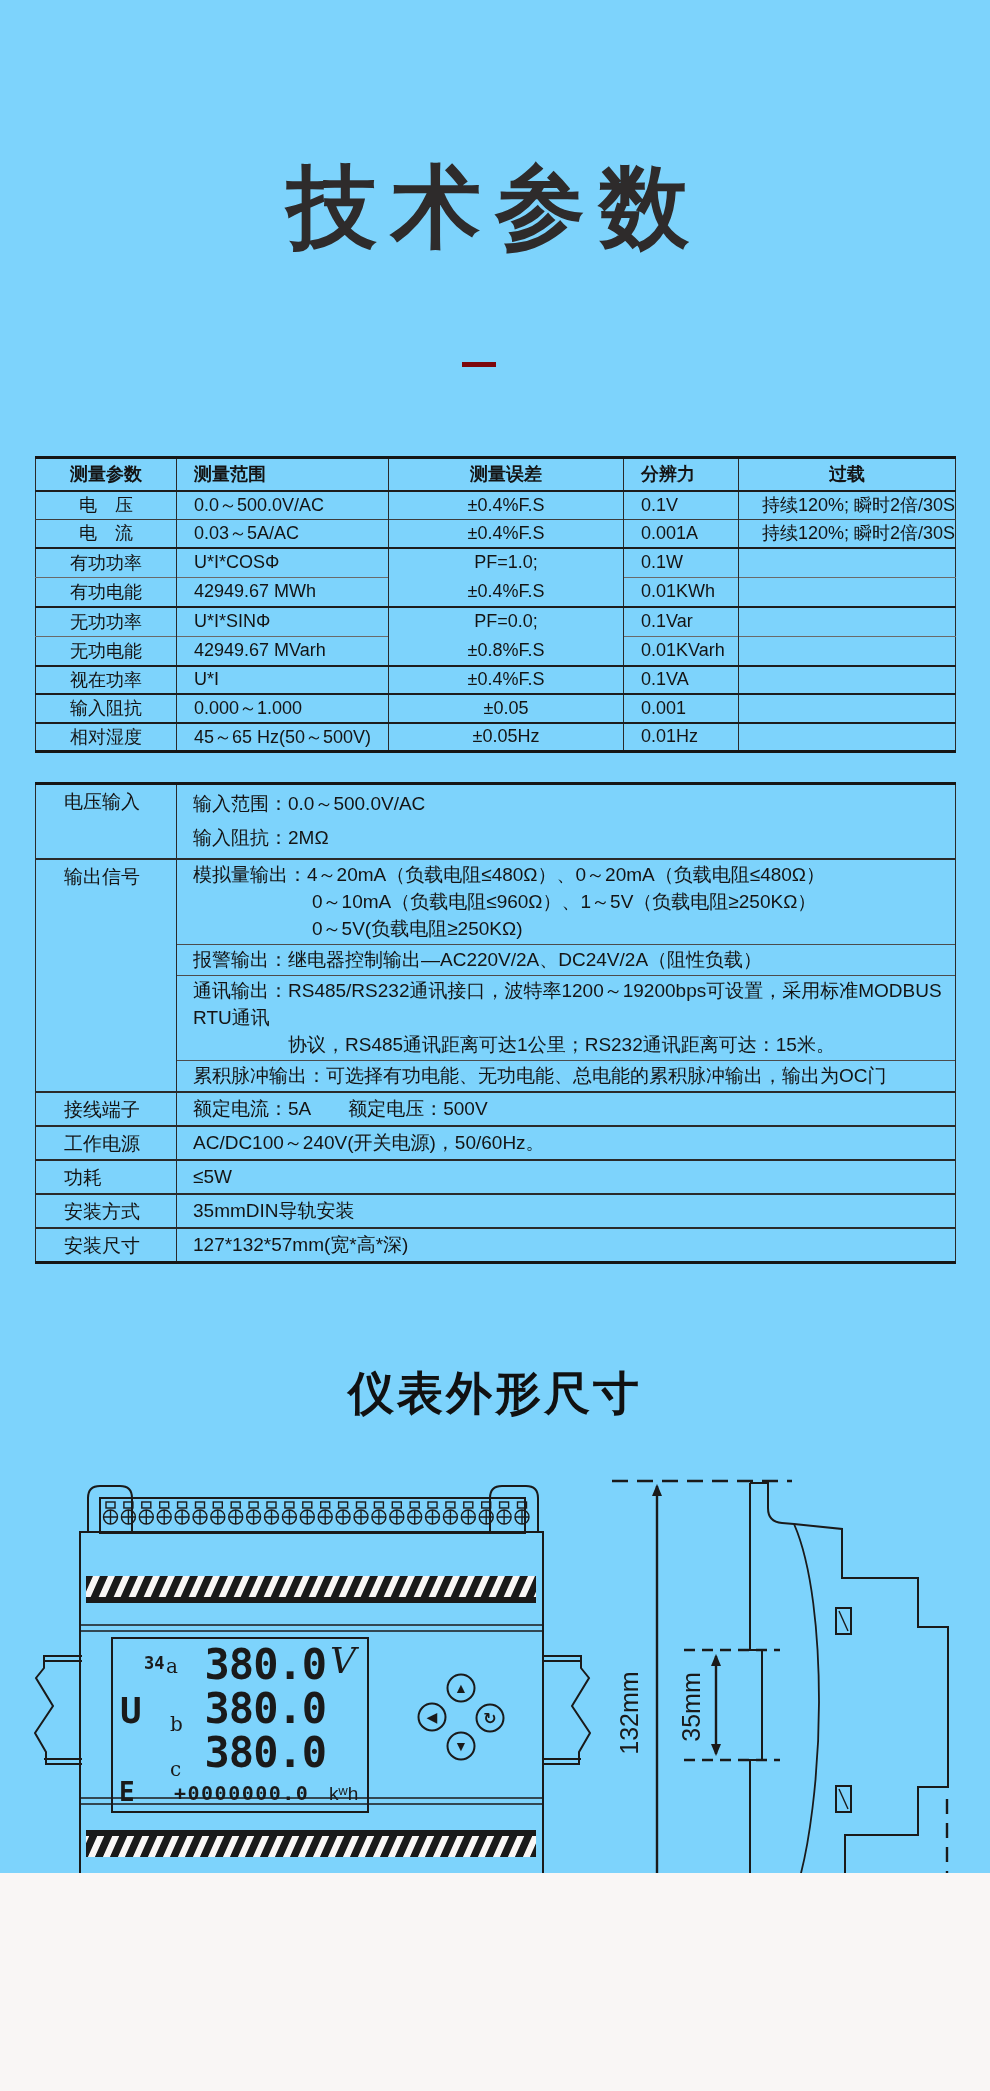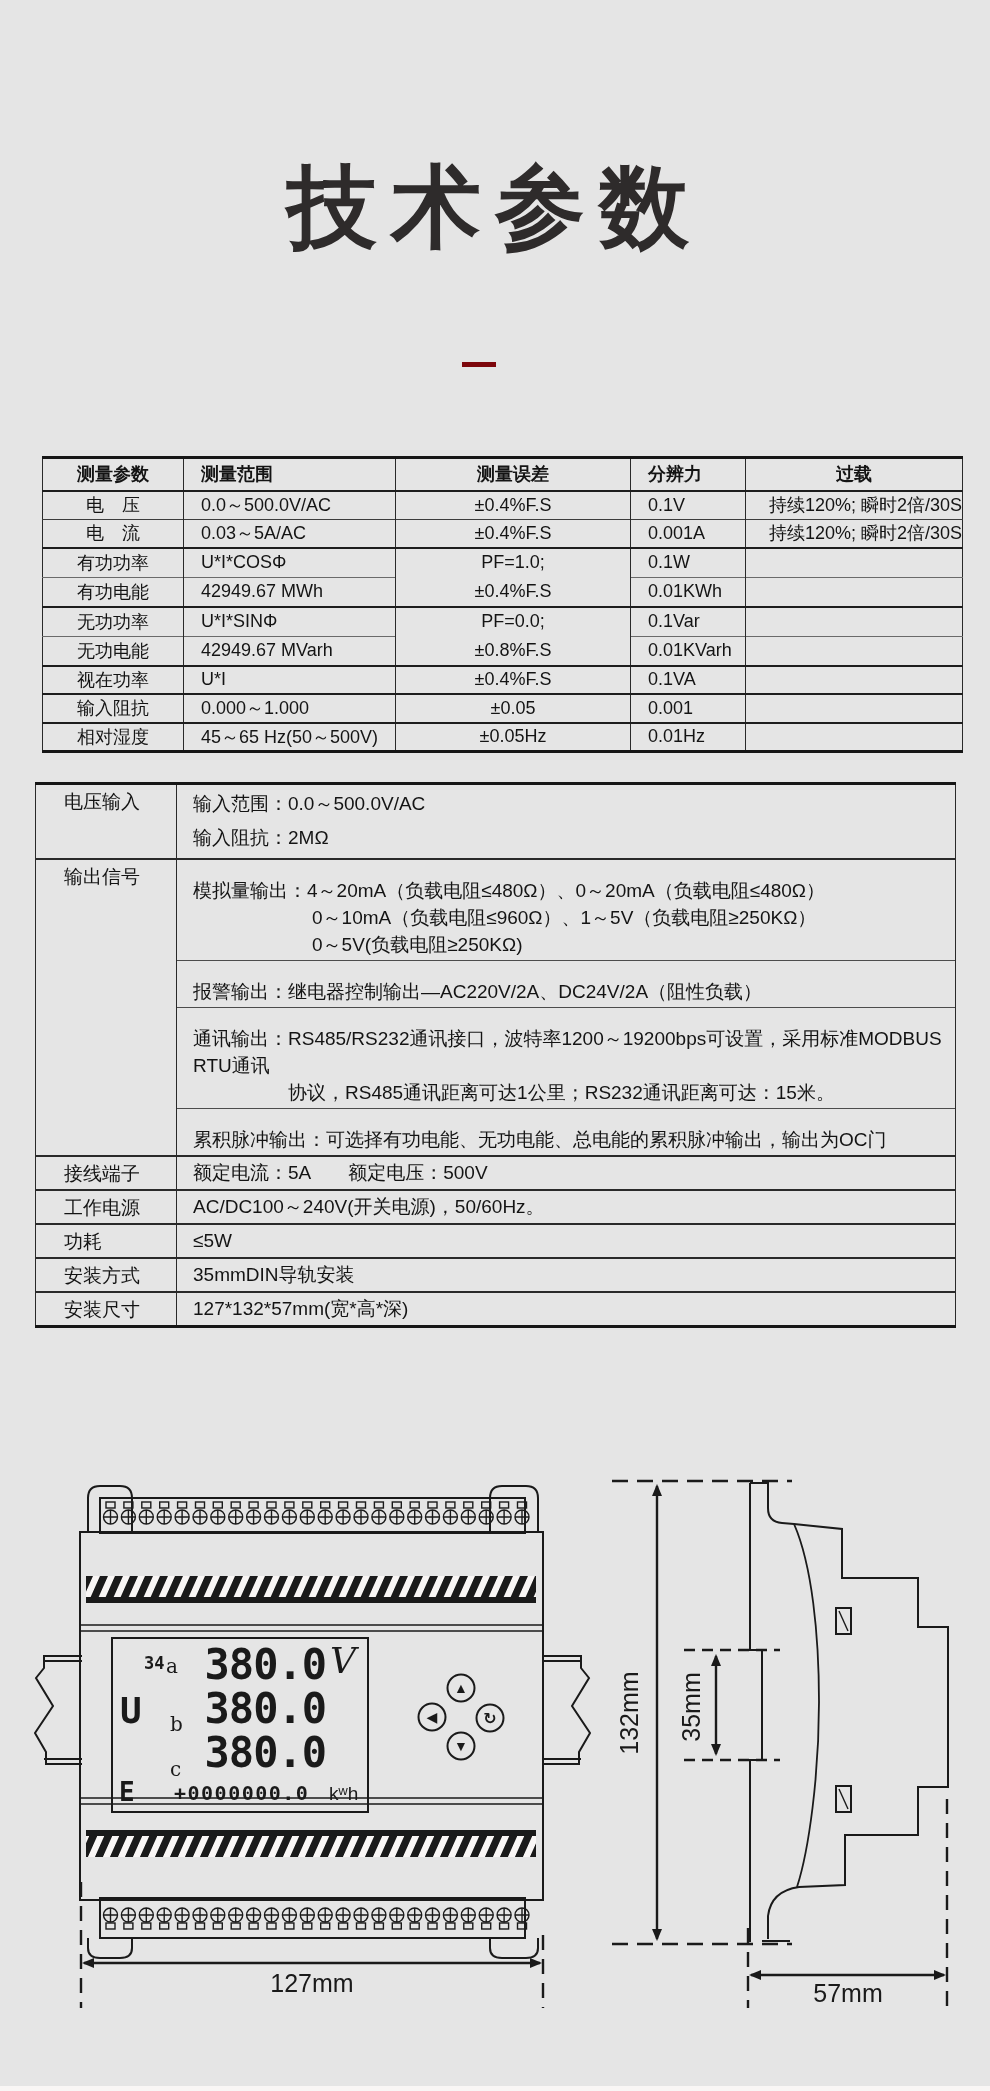--- a/index.html
+++ b/index.html
@@ -1,28 +1,28 @@
 <!DOCTYPE html>
 <html lang="zh"><head>
 <meta charset="utf-8">
 <style>
   * { margin:0; padding:0; box-sizing:border-box; }
   html,body { background:#f9f6f5; }
-  #page { position:relative; width:990px; height:2086px; margin:0 auto; background:#e5e5e5;
+  #page { position:relative; width:990px; height:1873px; margin:0 auto; background:#7dd3fc;
           font-family:"Liberation Sans","DejaVu Sans",sans-serif; color:#141414; }
 
   .page-title { position:absolute; top:160px; left:0; width:100%; text-align:center;
                 font-size:90px; font-weight:900; letter-spacing:14px; color:#2e2b2b; line-height:1.05; }
   .red-dash { position:absolute; top:362px; left:462px; width:34px; height:5px; background:#7d070c; }
 
   .sec-title { position:absolute; top:1363px; left:0; width:100%; text-align:center;
                font-size:46px; font-weight:bold; letter-spacing:3px; color:#111; }
 
   
-  .t1wrap { position:absolute; left:42px; top:456px; }
+  .t1wrap { position:absolute; left:35px; top:456px; }
   table.t1 { border-collapse:collapse; table-layout:fixed; width:920px; font-size:18px; color:#141414;
              border:1.5px solid #2a2a2a; border-top:3px solid #161616; border-bottom:3px solid #161616; }
   .t1 th, .t1 td { border-left:1.5px solid #2a2a2a; height:28.5px; white-space:nowrap;
                    font-weight:normal; overflow:hidden; }
   .t1 th { height:33px; font-weight:600; }
   .t1 tr > *:first-child { border-left:none; }
   .t1 .cl { text-align:center; }
   .t1 .lt { text-align:left; padding-left:17px; }
   .t1 .lt2 { text-align:right; padding-left:10px; }
   .t1 tbody td { border-top:1.5px solid #3c3c3c; }
@@ -35,21 +35,21 @@
   .t2wrap { position:absolute; left:35px; top:782px; }
   table.t2 { border-collapse:collapse; table-layout:fixed; width:920px; font-size:19px; color:#141414;
              border:1.5px solid #2a2a2a; border-top:3px solid #161616; border-bottom:3px solid #161616; }
   .t2 td { border-top:2px solid #2a2a2a; vertical-align:top; padding:0; }
   .t2 tr:first-child td { border-top:none; }
   .t2 td.lbl { padding:3px 0 0 28px; line-height:27px; }
   .t2 td.cnt { border-left:1.5px solid #2a2a2a; }
   .t2 .pad { padding:2px 0 3px 16px; }
   .t2 .two .ln { line-height:34px; }
   .t2 .one { line-height:27px; }
-  .t2 .sub { line-height:27px; padding:17px 0 2px 16px; }
+  .t2 .sub { line-height:27px; padding:1px 0 2px 16px; }
   .t2 .sub + .sub { border-top:1.5px solid #4c4c4c; }
   .t2 .ind-a { padding-left:119px; }
   .t2 .ind-c { padding-left:95px; }
 
   svg text { font-family:"Liberation Sans","DejaVu Sans",sans-serif; fill:#1a1a1a; }
   svg .seg { font-family:"DejaVu Sans Mono",monospace; font-weight:bold; }
   svg .ser { font-family:"DejaVu Serif",serif; }
 </style>
 </head>
 <body>
@@ -212,20 +212,21 @@
       <tr>
         <td class="lbl">安装尺寸</td>
         <td class="cnt">
               <div class="pad one">127*132*57mm(宽*高*深)</div>
             </td>
       </tr>
     </tbody>
       </table>
   </div>
 
+  <div class="sec-title">仪表外形尺寸</div>
 
   <svg style="position:absolute; top:1430px; left:0;" width="990" height="620" viewBox="0 0 990 620">
     <defs>
       <pattern id="hb" width="15" height="24" patternUnits="userSpaceOnUse" patternTransform="skewX(-24)">
         <rect width="15" height="24" fill="#f9f6f5"></rect>
         <rect width="8" height="24" fill="#1a1a1a"></rect>
       </pattern>
       <marker id="arrE" markerWidth="12" markerHeight="10" refX="10" refY="5" orient="auto" markerUnits="userSpaceOnUse">
         <path d="M0,0 L12,5 L0,10 Z" fill="#1a1a1a"></path>
       </marker>

